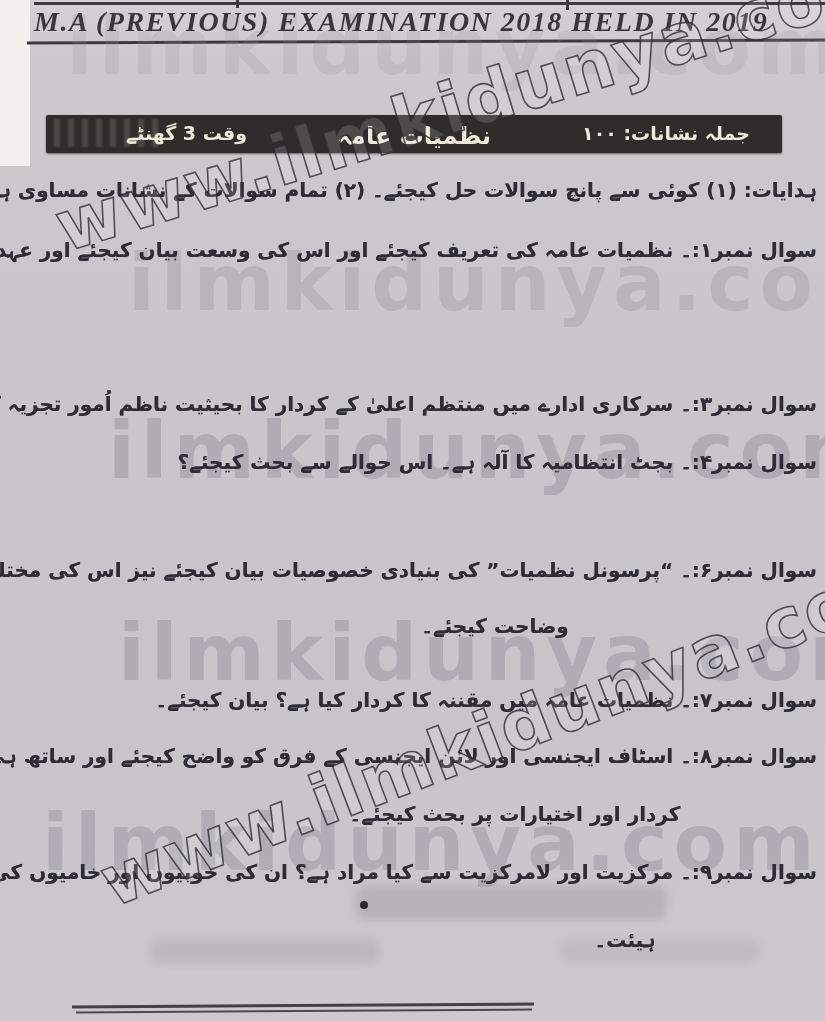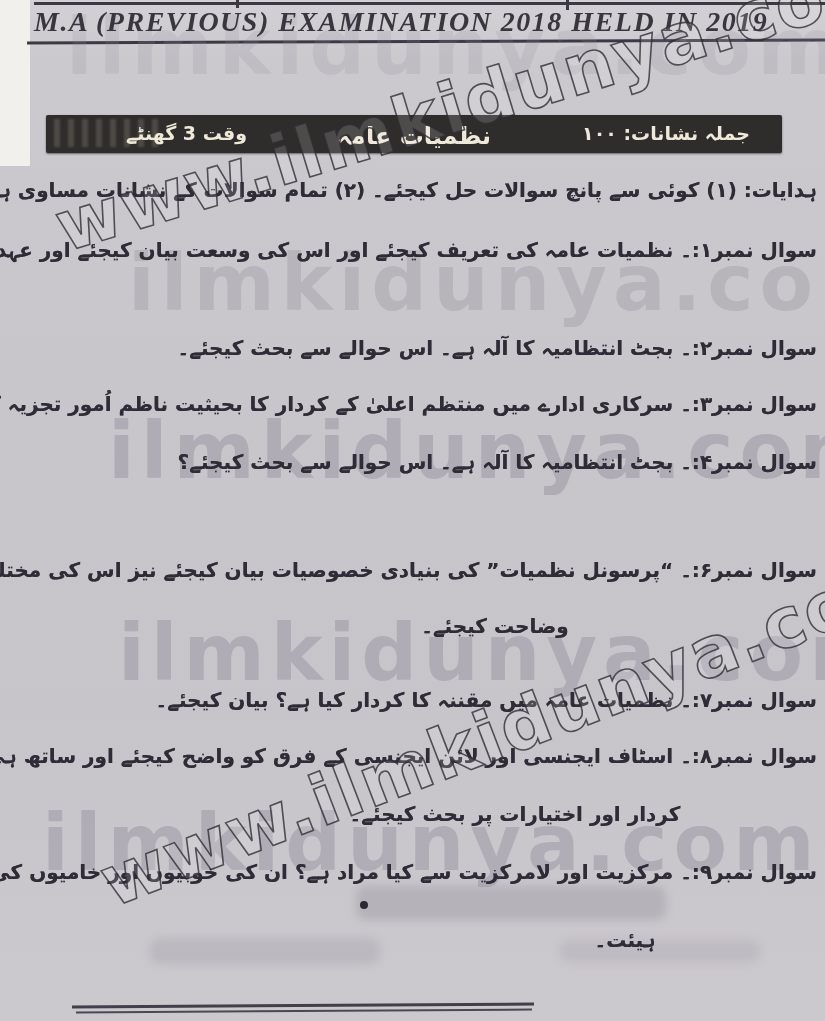--- a/index.html
+++ b/index.html
@@ -88,21 +88,20 @@
     <span class="bar-noise"></span>
     <span class="urdu-bar bar-time">وقت 3 گھنٹے</span>
     <span class="urdu-bar bar-subject">نظمیات عامہ</span>
     <span class="urdu-bar bar-marks">جملہ نشانات: ۱۰۰</span>
   </div>
 
   <div class="urdu line-r" style="top:178px">ہدایات:  (۱)  کوئی سے پانچ سوالات حل کیجئے۔ (۲) تمام سوالات کے نشانات مساوی ہیں۔</div>
 
   <div class="urdu line-r" style="top:238px">سوال نمبر۱:۔ نظمیات عامہ کی تعریف کیجئے اور اس کی وسعت بیان کیجئے اور عہد حاضر میں اس کی</div>
 
-  <div class="urdu line-r" style="top:336px">سوال نمبر۲:۔ بجٹ انتظامیہ کا آلہ ہے۔ اس حوالے سے بحث کیجئے۔</div>
 
   <div class="urdu line-r" style="top:392px">سوال نمبر۳:۔ سرکاری ادارے میں منتظم اعلیٰ کے کردار کا بحیثیت ناظم اُمور تجزیہ کیجئے۔</div>
 
   <div class="urdu line-r" style="top:450px">سوال نمبر۴:۔ بجٹ انتظامیہ کا آلہ ہے۔ اس حوالے سے بحث کیجئے؟</div>
 
 
   <div class="urdu line-r" style="top:558px">سوال نمبر۶:۔ “پرسونل نظمیات” کی بنیادی خصوصیات بیان کیجئے نیز اس کی مختلف اقسام کی</div>
   <div class="urdu cont" style="top:614px;left:330px;width:330px">وضاحت کیجئے۔</div>
 
   <div class="urdu line-r" style="top:688px">سوال نمبر۷:۔ نظمیات عامہ میں مقننہ کا کردار کیا ہے؟ بیان کیجئے۔</div>

